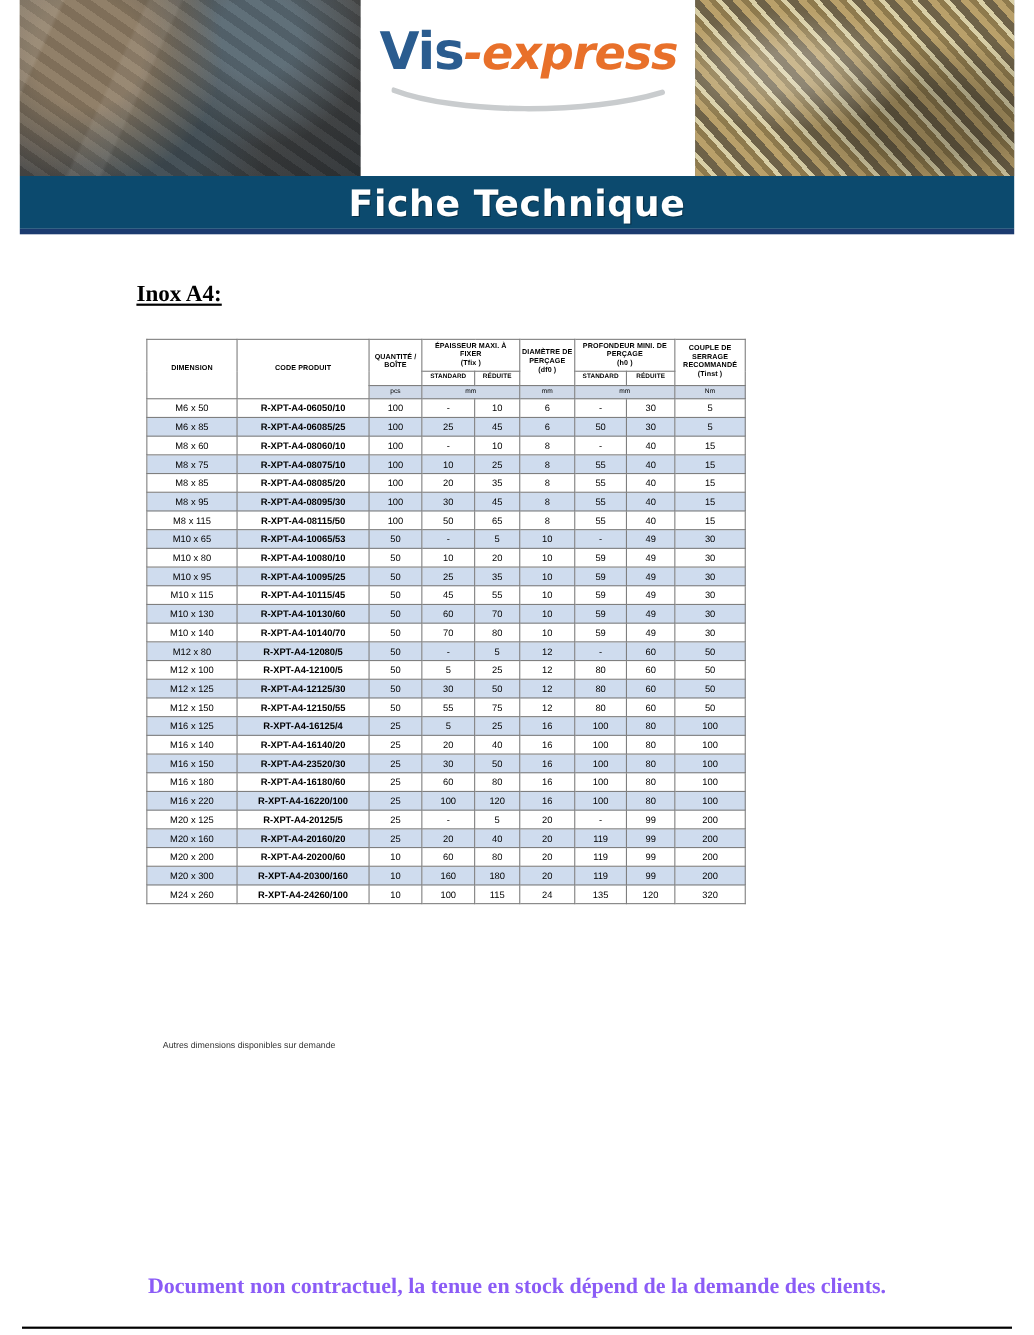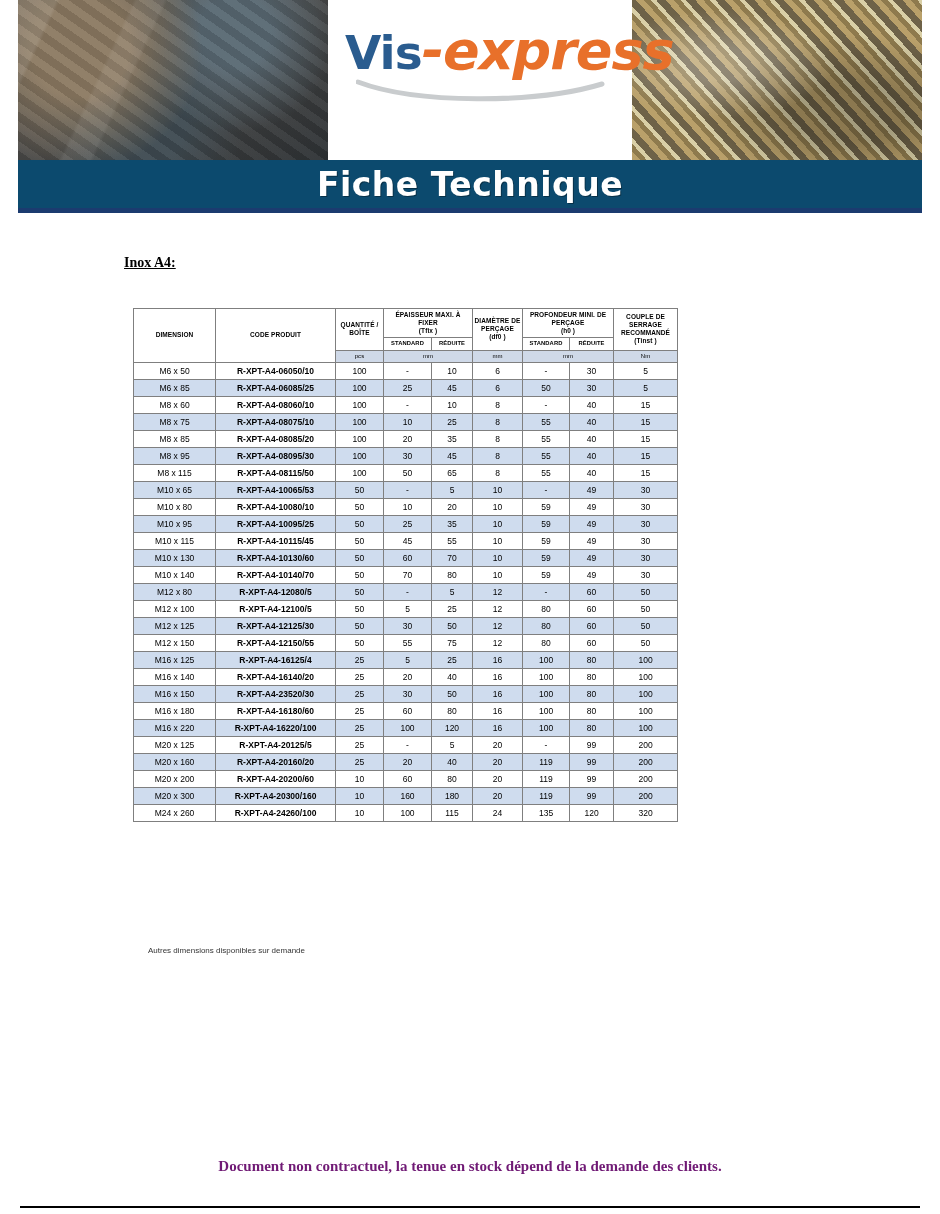--- a/index.html
+++ b/index.html
@@ -74,21 +74,21 @@
     font-size: 47px;
     font-weight: bold;
     color: #2a5c8f;
     letter-spacing: -1px;
     line-height: 1;
     white-space: nowrap;
   }
   .logo-text .ex {
     color: #e8702a;
     font-style: italic;
-    font-size: 54px;
+    font-size: 42px;
   }
   .logo-swoosh {
     position: absolute;
     left: 356px;
     top: 78px;
     width: 250px;
     height: 26px;
   }
 
   
@@ -119,21 +119,21 @@
     height: 5px;
     background: #1b3b6f;
   }
 
   
   .section-title {
     position: absolute;
     left: 124px;
     top: 255px;
     font-family: "Liberation Serif", serif;
-    font-size: 14px;
+    font-size: 21px;
     font-weight: bold;
     text-decoration: underline;
     color: #000;
   }
 
   
   .table-wrap {
     position: absolute;
     left: 133px;
     top: 308px;
@@ -201,23 +201,23 @@
   }
 
   
   .footer-text {
     position: absolute;
     left: 0;
     top: 1158px;
     width: 940px;
     text-align: center;
     font-family: "Liberation Serif", serif;
-    font-size: 15px;
+    font-size: 20px;
     font-weight: bold;
-    color: #701a75;
+    color: #8b5cf6;
   }
   .footer-rule {
     position: absolute;
     left: 20px;
     top: 1206px;
     width: 900px;
     height: 2px;
     background: #000;
   }
 </style>

